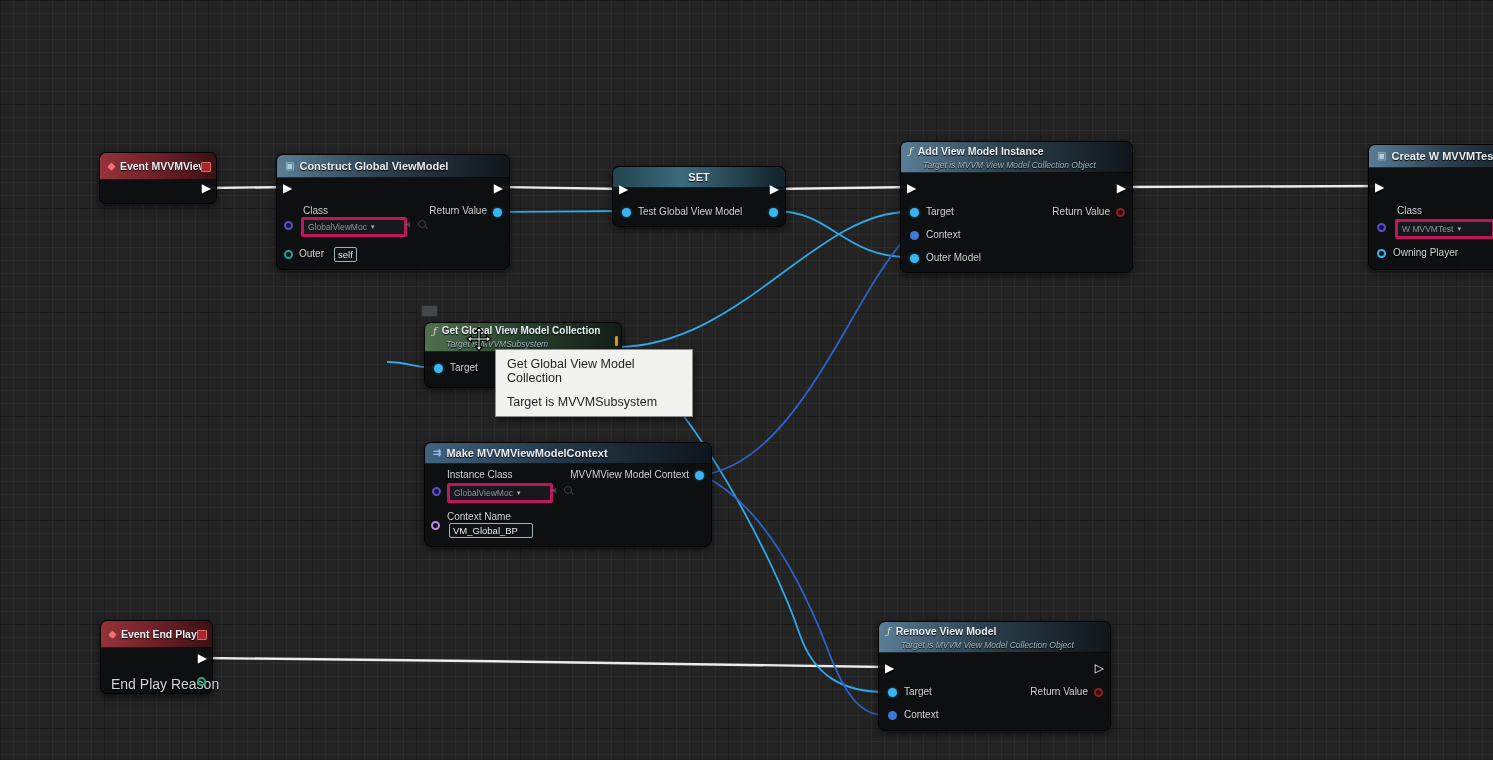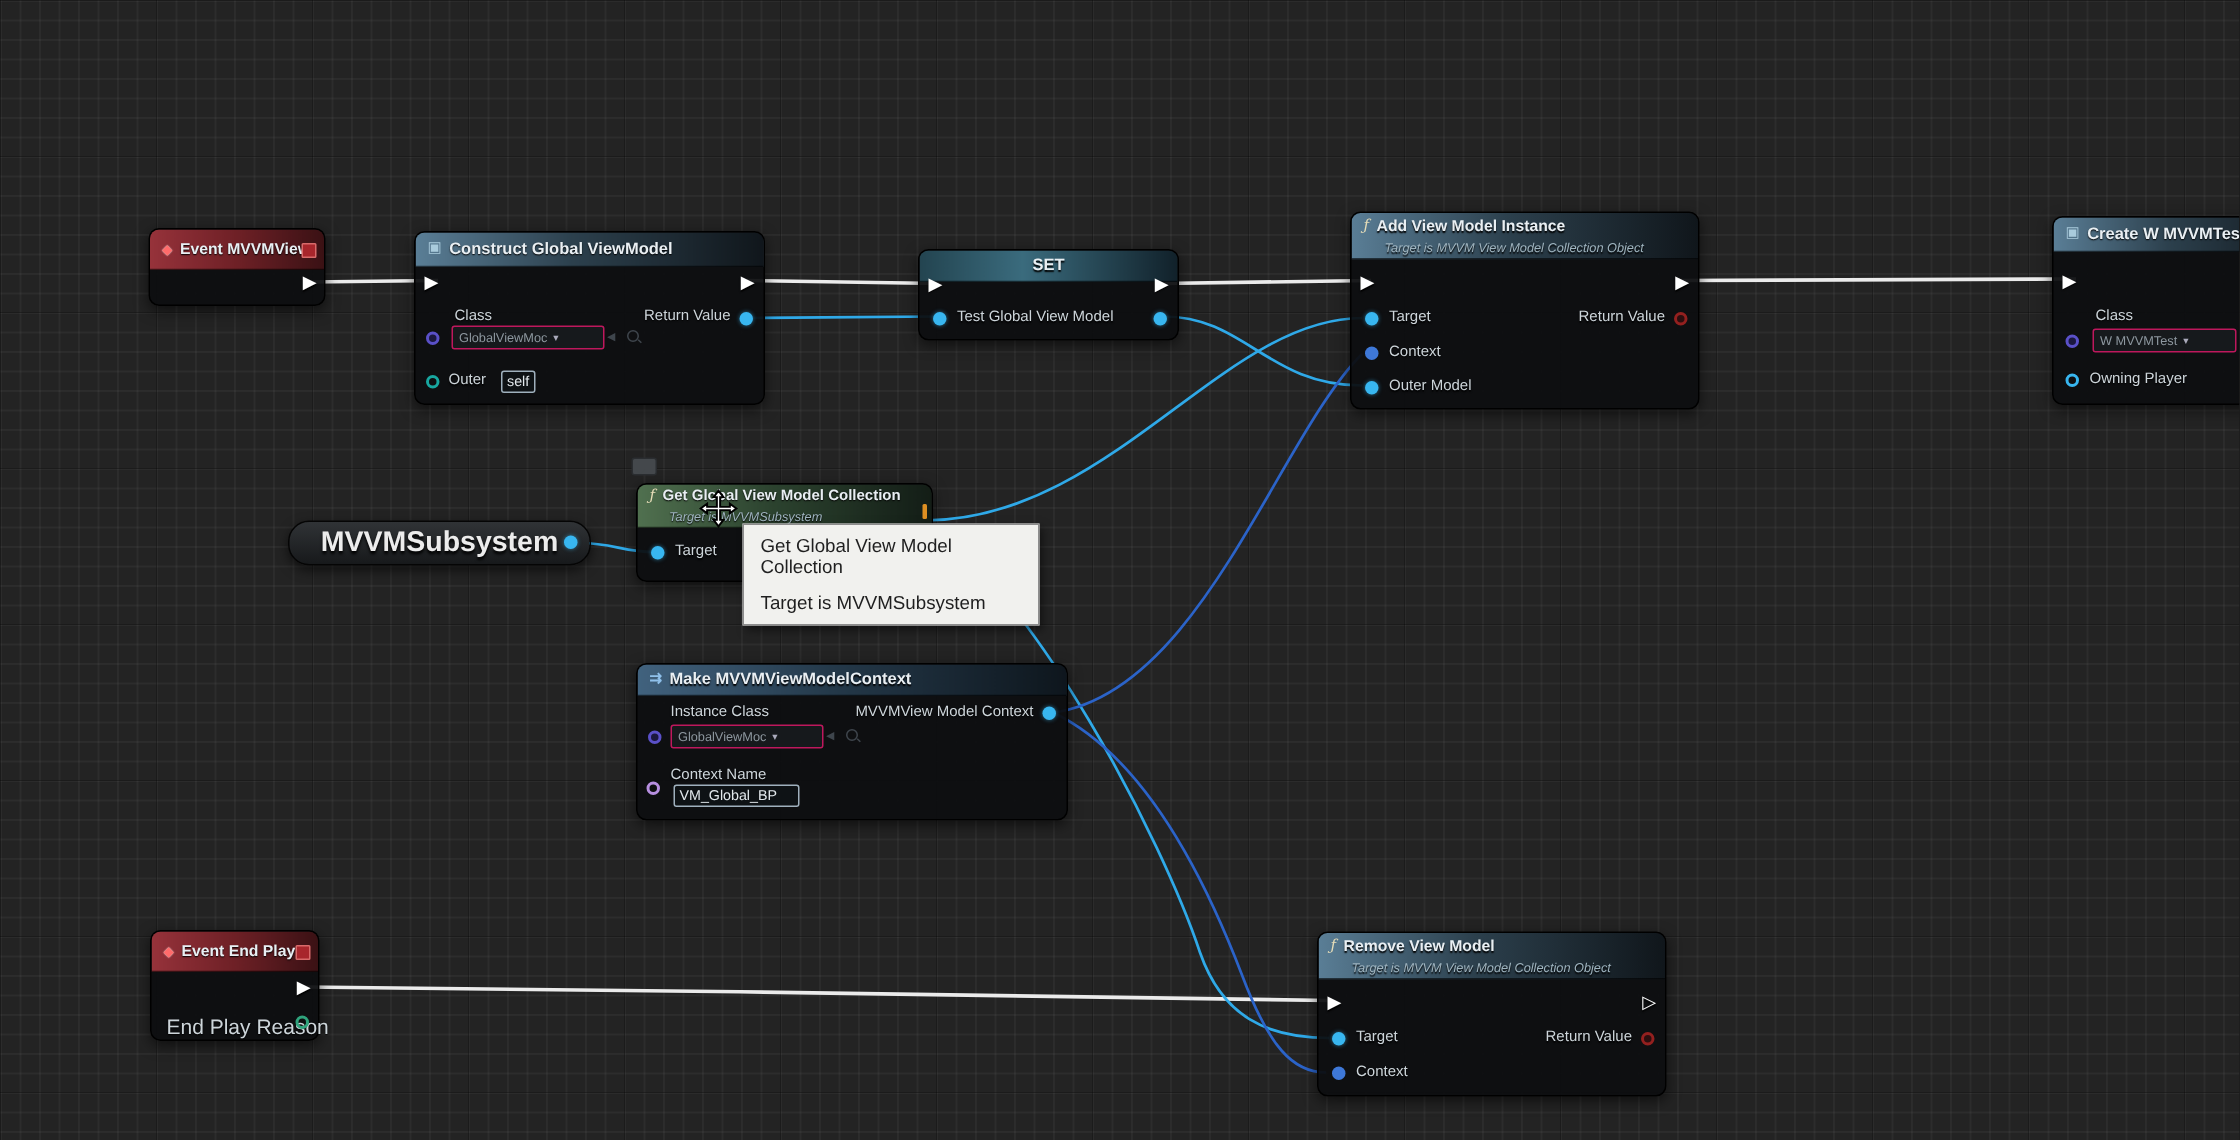--- a/index.html
+++ b/index.html
@@ -38,21 +38,21 @@
   .f-sblue{background:#3e78d8;}
   .h-blue{border:2px solid #38b6f0;}
   .h-red{border:2px solid #93201f;background:rgba(90,12,12,.4);}
   .h-purple{border:2px solid #5a50c8;background:rgba(40,34,110,.5);}
   .h-teal{border:2px solid #18a7a0;}
   .h-green{border:2px solid #2fa37c;}
   .h-lav{border:2px solid #b78fe0;}
   .exec{position:absolute;color:#fff;font-size:12px;line-height:1;text-shadow:0 1px 1px #000;}
   .delegate{position:absolute;width:8px;height:8px;background:#a8262c;border:1px solid #d86a6a;border-radius:1px;}
   .dd{position:absolute;display:flex;align-items:center;gap:4px;background:#16191c;
-    border:1px solid #be185d;border-radius:2px;color:#8d979f;font-size:8.5px;
+    border:3px solid #be185d;border-radius:2px;color:#8d979f;font-size:8.5px;
     padding:1px 4px;height:12px;white-space:nowrap;overflow:hidden;}
   .dd .chev{font-size:7px;color:#aab;}
   .ghosts{position:absolute;display:flex;gap:6px;align-items:center;opacity:.35;}
   .g-arrow{color:#9ab;font-size:9px;}
   .g-mag{width:6px;height:6px;border:1px solid #9ab;border-radius:50%;position:relative;}
   .g-mag::after{content:"";position:absolute;width:3px;height:1px;background:#9ab;right:-3px;bottom:-1px;transform:rotate(45deg);}
   .tbox{position:absolute;background:#0e1215;border:1px solid #9fb0bd;border-radius:2px;
     color:#e2e8ec;font-size:9.5px;padding:0 3px;line-height:13px;height:13px;white-space:nowrap;}
   .capsule{position:absolute;z-index:10;background:linear-gradient(180deg,#303336,#17191b);
     border:1px solid #050505;border-radius:14px;box-shadow:0 3px 8px rgba(0,0,0,.6);
@@ -159,24 +159,20 @@
     <span class="lbl" style="left:28px;top:60px;">Class</span>
     <span class="p h-purple" style="left:8px;top:78px;"></span>
     <div class="dd" style="left:26px;top:74px;width:86px;">
       <span>W MVVMTest</span>
       <span class="chev">▾</span>
     </div>
     <span class="p h-blue" style="left:8px;top:104px;"></span>
     <span class="lbl" style="left:24px;top:102px;">Owning Player</span>
   </div>
 
-  <div class="capsule" style="left:192px;top:347px;width:200px;height:28px;">
-    <span class="t">MVVMSubsystem</span>
-    <span class="p f-blue" style="right:8px;top:9px;"></span>
-  </div>
 
   <div class="node" style="left:424px;top:322px;width:196px;height:64px;">
     <div class="hdr hdr-green hdr-2l" style="height:28px;">
       <span class="icon fn-icon">ƒ</span>
       <span class="t" style="font-size:10px;">Get Global View Model Collection</span>
       <span class="sub" style="margin-left:13px;">Target is MVVMSubsystem</span>
     </div>
     <span class="p f-blue" style="left:9px;top:41px;"></span>
     <span class="lbl" style="left:25px;top:39px;">Target</span>
   </div>

